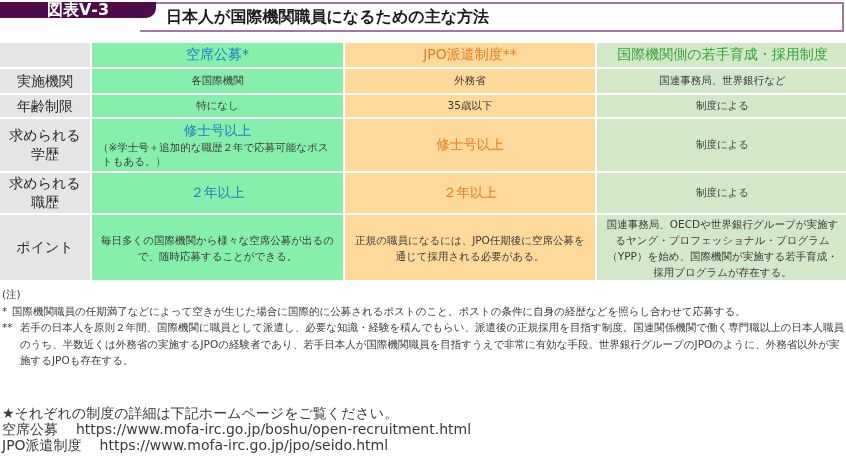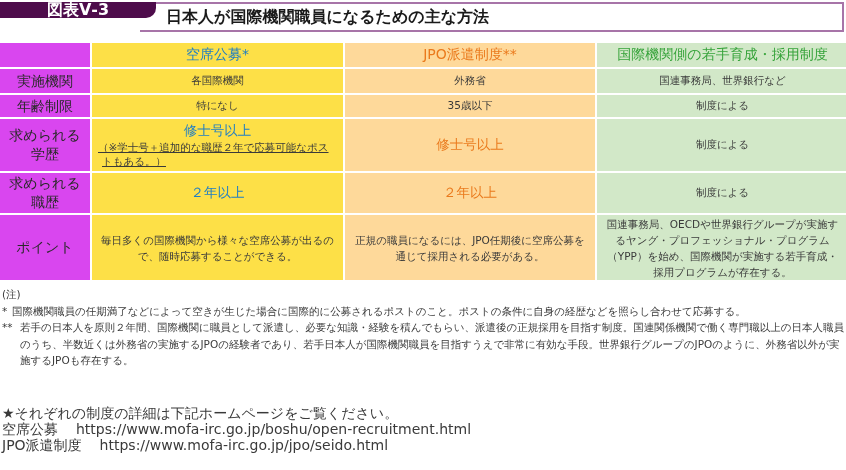--- a/index.html
+++ b/index.html
@@ -19,34 +19,34 @@
     display: flex; align-items: center; padding-left: 26px;
     font-weight: bold; font-size: 16px; color: #1a1a1a;
   }
 
   table.main {
     position: absolute; left: 0; top: 41px; width: 846px;
     border-collapse: separate; border-spacing: 2px 2px; margin-left: -2px; width: 850px;
     table-layout: fixed;
   }
   table.main td, table.main th { font-weight: normal; text-align: center; vertical-align: middle; }
-  .c-lab { background: #d946ef; color: #2a2a2a; font-size: 14px; width: 90px; line-height: 19px; }
-  .c-blue { background: #fde047; }
+  .c-lab { background: #e5e5e5; color: #2a2a2a; font-size: 14px; width: 90px; line-height: 19px; }
+  .c-blue { background: #86efac; }
   .c-orange { background: #fed99a; margin-top: 34px; }
   .c-green { background: #d2e8c8; }
   th.h-blue { color: #1f7ec4; font-size: 14px; height: 24px; }
   th.h-orange { color: #ea7a1d; font-size: 14px; }
   th.h-green { color: #36a33a; font-size: 14px; }
   .h-lab { height: 24px; }
   td.small { font-size: 10.5px; color: #3a3a3a; }
   td.big-blue { color: #1f7ec4; font-size: 13.5px; }
   td.big-orange { color: #ea7a1d; font-size: 13.5px; }
   td.para { text-align: left; font-size: 10.5px; line-height: 16px; padding: 0 8px 0 8px; color: #3a3a3a; }
   .edu-main { color: #1f7ec4; font-size: 13.5px; display: block; text-align: center; }
-  .edu-note { font-size: 10.5px; line-height: 14px; display: block; text-align: left; padding: 0 8px 0 10px; text-indent: -4px; text-decoration: underline; }
+  .edu-note { font-size: 10.5px; line-height: 14px; display: block; text-align: left; padding: 0 8px 0 10px; text-indent: -4px; }
 
   .notes { position: absolute; left: 2px; top: 286px; width: 844px; font-size: 10.5px; line-height: 16.5px; color: #3a3a3a; }
   .note-row { display: flex; }
   .note-mark { flex: 0 0 auto; }
   .note-text { flex: 1; }
   .links { position: absolute; left: 2px; top: 405px; font-size: 14px; line-height: 16px; color: #3a3a3a; }
   .link-row span.gap { display: inline-block; width: 18px; }
   .url { color: #3a3a3a; }
 </style>
 </head>

